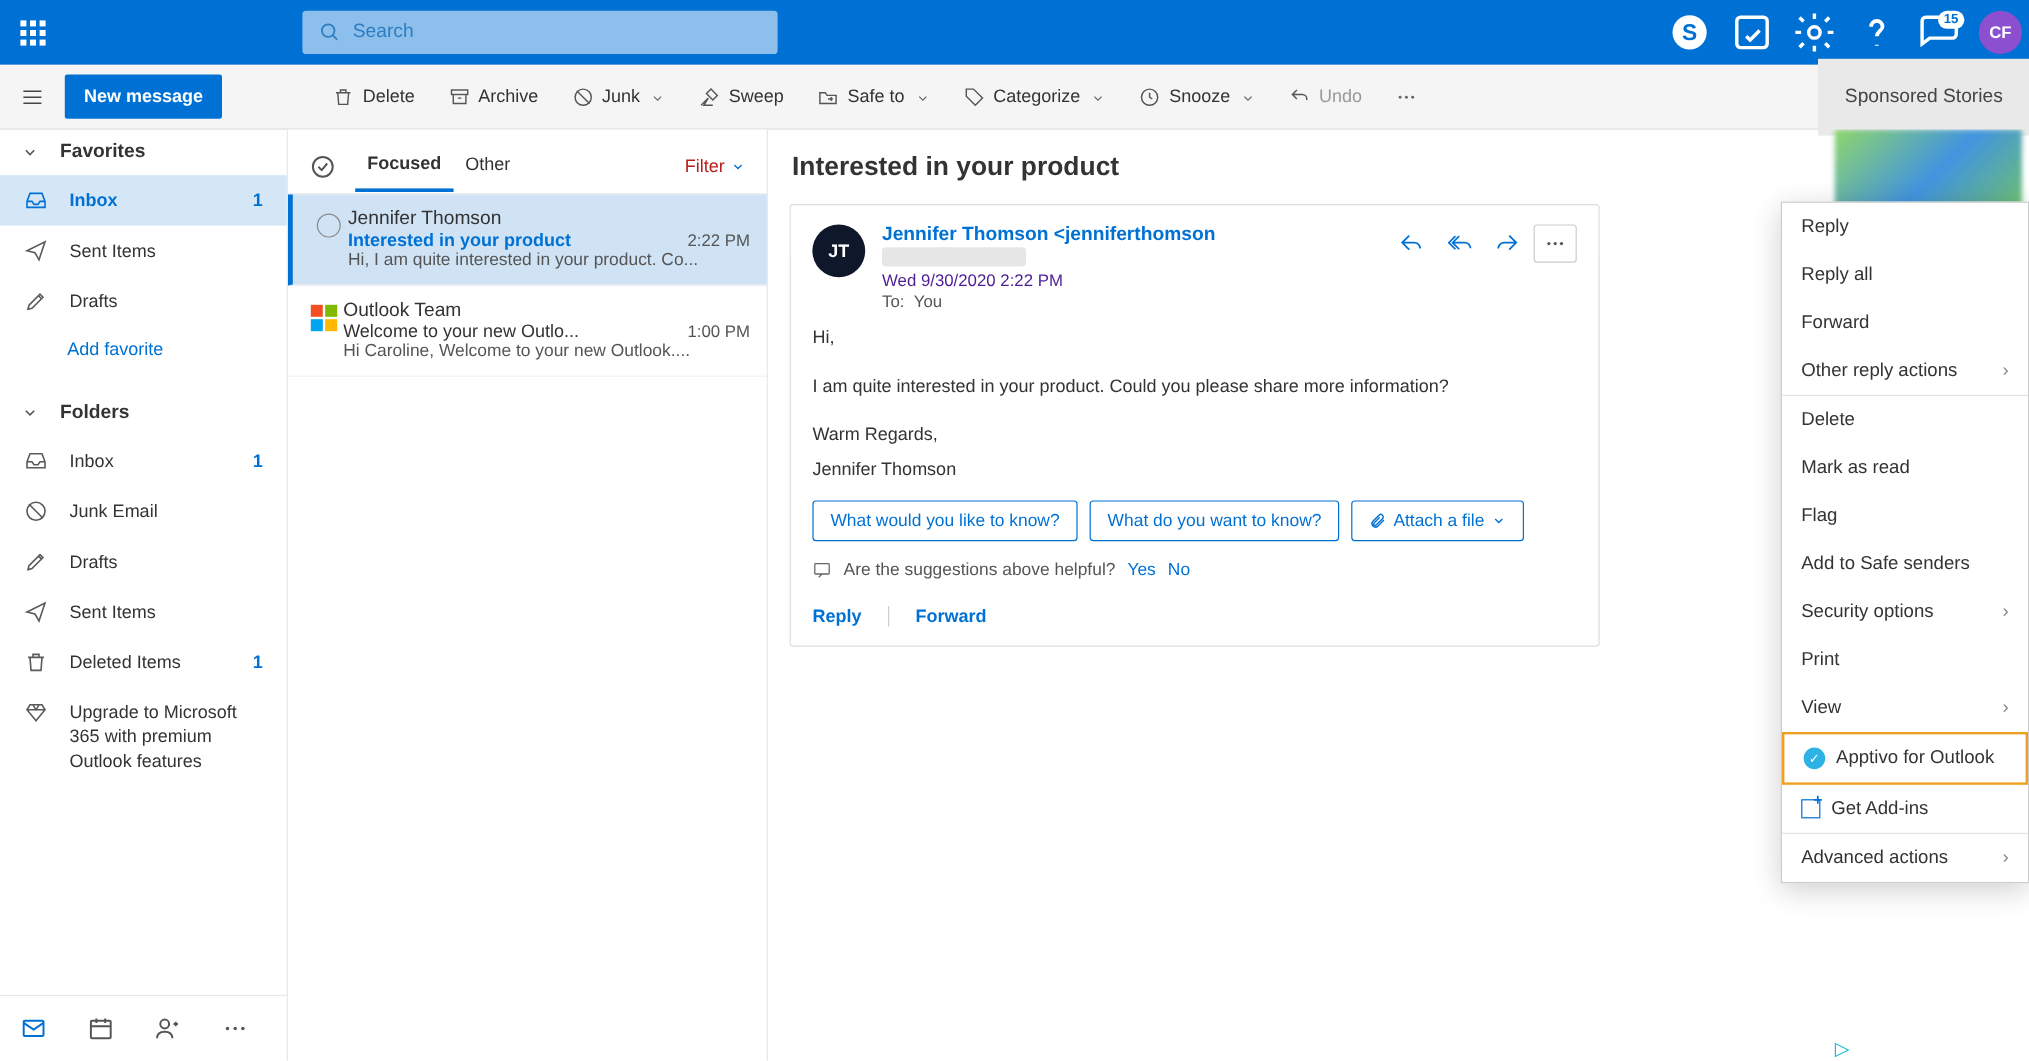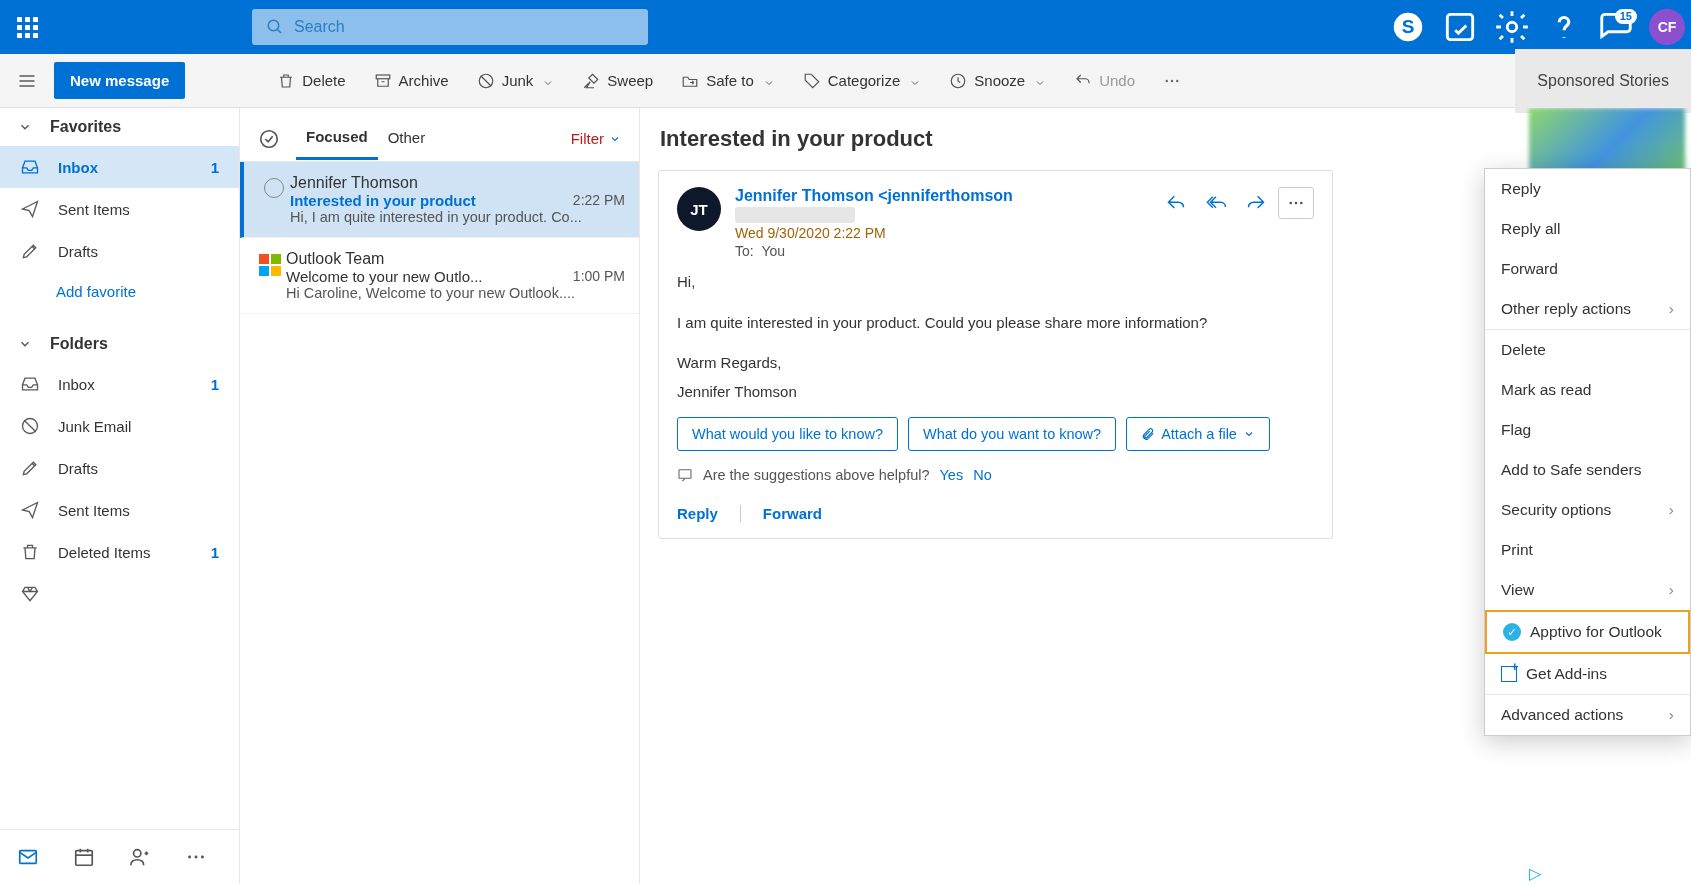--- a/index.html
+++ b/index.html
@@ -62,21 +62,21 @@
 .mslogo span:nth-child(1){background:#f25022}.mslogo span:nth-child(2){background:#7fba00}.mslogo span:nth-child(3){background:#00a4ef}.mslogo span:nth-child(4){background:#ffb900}
 
 .reader{flex:1;padding:18px 0 0 18px;overflow:hidden;position:relative}
 .rtitle{font-size:22px;font-weight:700;margin-bottom:18px;padding-left:2px}
 .msg{border:1px solid #ddd;border-radius:3px;padding:16px 18px;margin-right:24px;width:675px}
 .msg-hdr{display:flex;gap:14px}
 .msg-av{width:44px;height:44px;border-radius:50%;background:#0f172a;color:#fff;display:flex;align-items:center;justify-content:center;font-weight:600}
 .msg-info{flex:1}
 .msg-from{color:#0071d4;font-weight:600;font-size:16px}
 .msg-from .obf{background:#e6e6e6;color:transparent;border-radius:3px;display:inline-block;width:120px;height:16px;vertical-align:middle}
-.msg-date{color:#a16207;font-size:14px;margin-top:2px}
+.msg-date{color:#4c1d95;font-size:14px;margin-top:2px}
 .msg-to{font-size:14px;color:#555;margin-top:2px}
 .msg-actions{display:flex;gap:4px}
 .msg-act{width:36px;height:32px;display:flex;align-items:center;justify-content:center;cursor:pointer;color:#0071d4;border-radius:3px}
 .msg-act.more{border:1px solid #ccc;color:#555}
 .msg-body{margin-top:12px;font-size:15px;color:#333;line-height:1.5}
 .msg-body p{margin:6px 0}
 .sugg{display:flex;gap:10px;margin-top:14px}
 .sugg-btn{border:1px solid #0071d4;color:#0071d4;background:#fff;padding:8px 14px;border-radius:3px;font-size:14.5px;cursor:pointer;display:flex;align-items:center;gap:6px}
 .feedback{margin-top:16px;font-size:14.5px;color:#555;display:flex;align-items:center;gap:10px}
 .feedback a{color:#0071d4;text-decoration:none;cursor:pointer}
@@ -310,20 +310,21 @@
         <span class="ic"><svg viewBox="0 0 24 24" fill="none" stroke="currentColor" stroke-width="1.6">
             <path d="M4 7h16M9 7V4h6v3M6 7l1 13h10l1-13"></path>
           </svg></span>
         <span class="lbl">Deleted Items</span>
         <span class="cnt">1</span>
       </div>
     <div class="nav-item upgrade">
         <span class="ic"><svg viewBox="0 0 24 24" fill="none" stroke="currentColor" stroke-width="1.6">
             <path d="M6 4h12l3 5-9 11L3 9z M3 9h18 M9 4l3 5 3-5"></path>
           </svg></span>
+        <span class="lbl" style="line-height:1.35">Upgrade to Microsoft 365 with premium Outlook features</span>
       </div>
 
     <div class="nav-footer">
       <div class="fic active">
           <svg style="width:22px;height:22px" viewBox="0 0 24 24" fill="none" stroke="currentColor" stroke-width="1.8">
             <rect x="3" y="5" width="18" height="14" rx="1"></rect>
             <path d="M3 7l9 6 9-6"></path>
           </svg>
         </div>
       <div class="fic">

